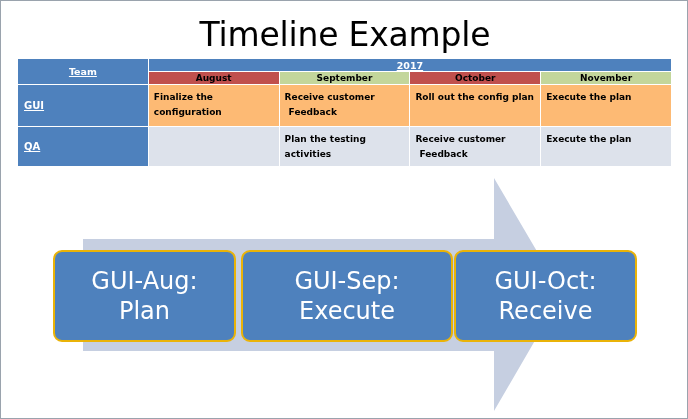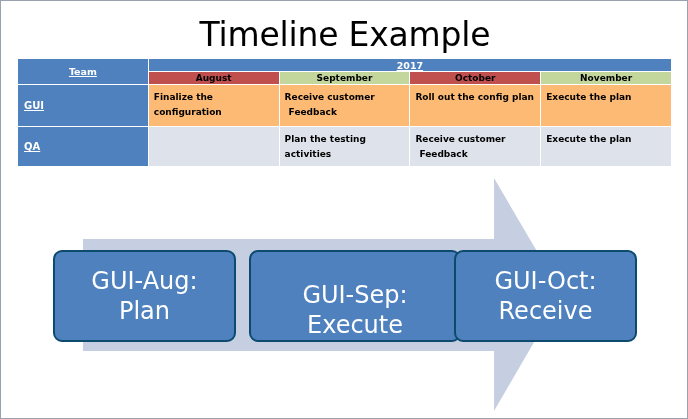--- a/index.html
+++ b/index.html
@@ -120,34 +120,34 @@
     height: 419px;
     pointer-events: none;
   }
 
   
   .phase-box {
     position: absolute;
     top: 249px;
     height: 92px;
     background: #4E81BD;
-    border: 2px solid #0c4a6e;
+    border: 2px solid #eab308;
     border-radius: 9px;
     box-sizing: border-box;
     display: flex;
     align-items: center;
     justify-content: center;
     color: #ffffff;
     font-family: "DejaVu Sans", "Liberation Sans", sans-serif;
     font-size: 24px;
     line-height: 30px;
     text-align: center;
   }
   #phase-1 { left: 52px;  width: 183px; }
-  #phase-2 { left: 248px; width: 212px; align-items: flex-end; }
+  #phase-2 { left: 240px; width: 212px; }
   #phase-3 { left: 453px; width: 183px; }
   .phase-box .bl { display: block; }
 </style>
 </head>
 <body>
 
 <div id="slide">
 
   <div id="title">Timeline Example</div>
 

